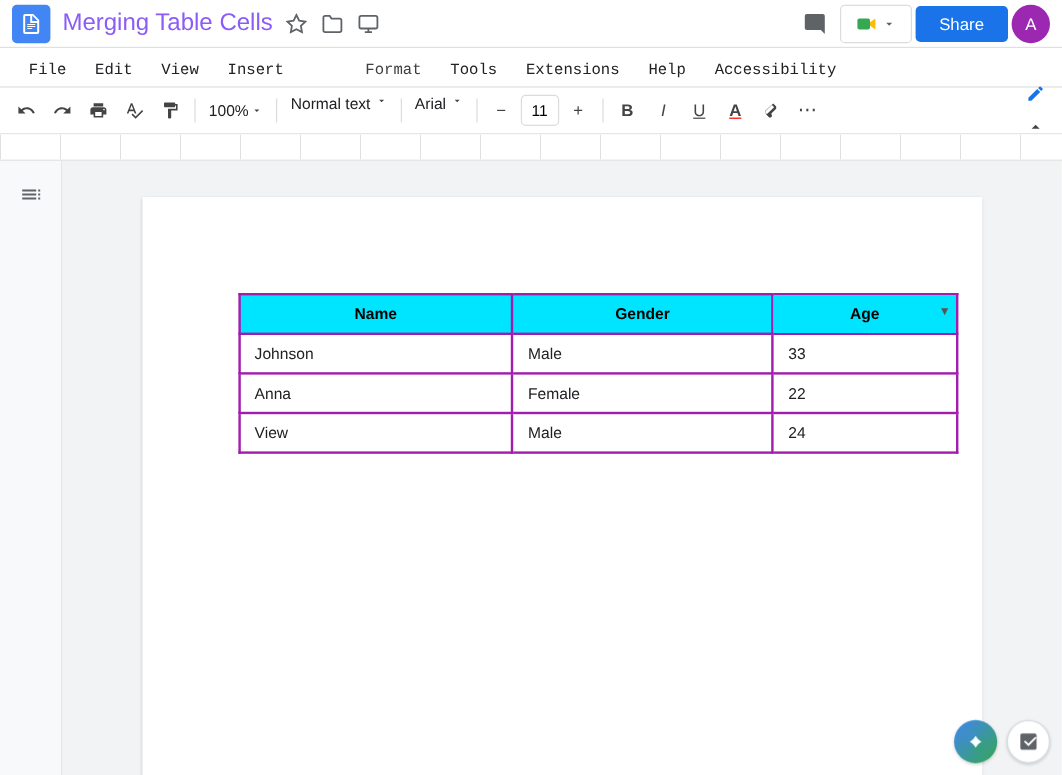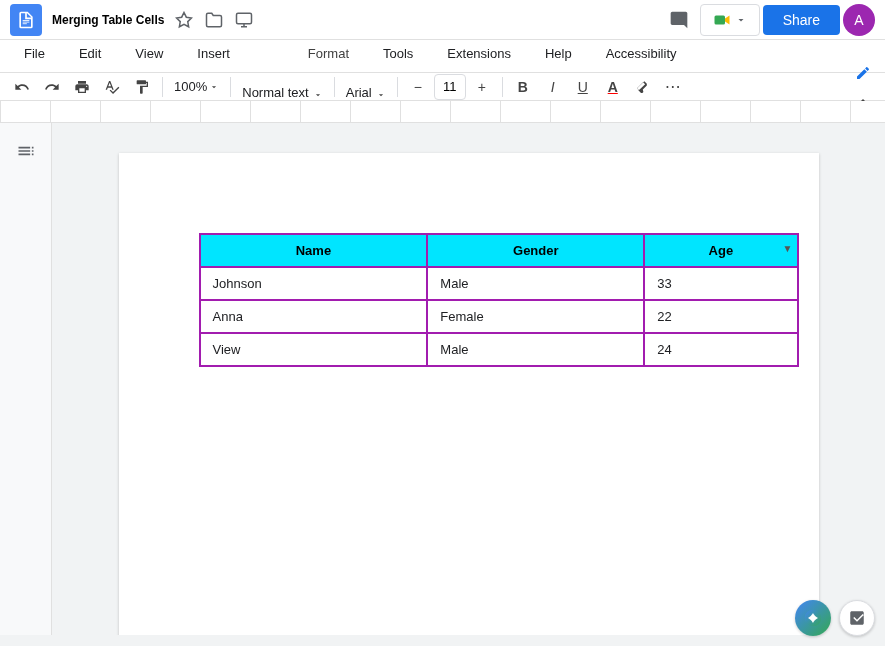--- a/index.html
+++ b/index.html
@@ -18,23 +18,23 @@
       width: 32px;
       height: 32px;
       background: #4285f4;
       border-radius: 4px;
       display: flex; align-items: center; justify-content: center;
       margin-right: 10px;
       flex-shrink: 0;
     }
     .app-icon svg { width: 20px; height: 20px; }
     .title-text {
-      font-size: 12px;
-      color: #000000;
-      font-weight: 700;
+      font-size: 20px;
+      color: #8b5cf6;
+      font-weight: 400;
       flex-shrink: 0;
     }
     .title-icons {
       display: flex;
       align-items: center;
       gap: 6px;
       margin-left: 8px;
     }
     .title-icon-btn {
       width: 24px; height: 24px;
@@ -87,42 +87,43 @@
       color: #fff;
       display: flex; align-items: center; justify-content: center;
       font-size: 14px;
       font-weight: 500;
       cursor: pointer;
     }
 
     
     .menu-bar {
       display: flex;
-      align-items: flex-start;
+      align-items: flex-end;
       background: #fff;
       padding: 2px 16px;
       height: 32px;
-      gap: 18px;
+      gap: 8px;
+      font-family: Liberation Mono, monospace;
     }
     .menu-item {
       padding: 4px 8px;
       cursor: pointer;
       border-radius: 4px;
       font-size: 13px;
       color: #202124;
     }
     .menu-item.active { color: #404040; margin-left: 44px; }
 
     
     .toolbar {
       display: flex;
       align-items: center;
       background: #fff;
       padding: 4px 8px;
-      height: 29px;
+      height: 40px;
       gap: 2px;
       border-bottom: 1px solid #e0e0e0;
       border-top: 1px solid #e0e0e0;
     }
     .toolbar-btn {
       width: 28px; height: 28px;
       display: flex; align-items: center; justify-content: center;
       cursor: pointer;
       border-radius: 4px;
       color: #444;
@@ -139,21 +140,21 @@
     .toolbar-select {
       height: 28px;
       border: 1px solid transparent;
       border-radius: 4px;
       background: transparent;
       font-size: 13px;
       color: #202124;
       cursor: pointer;
       padding: 0 4px;
       display: flex;
-      align-items: flex-end;
+      align-items: flex-start;
       gap: 4px;
     }
     .zoom-control {
       display: flex;
       align-items: center;
       gap: 2px;
     }
     .font-size-control {
       display: flex;
       align-items: center;

